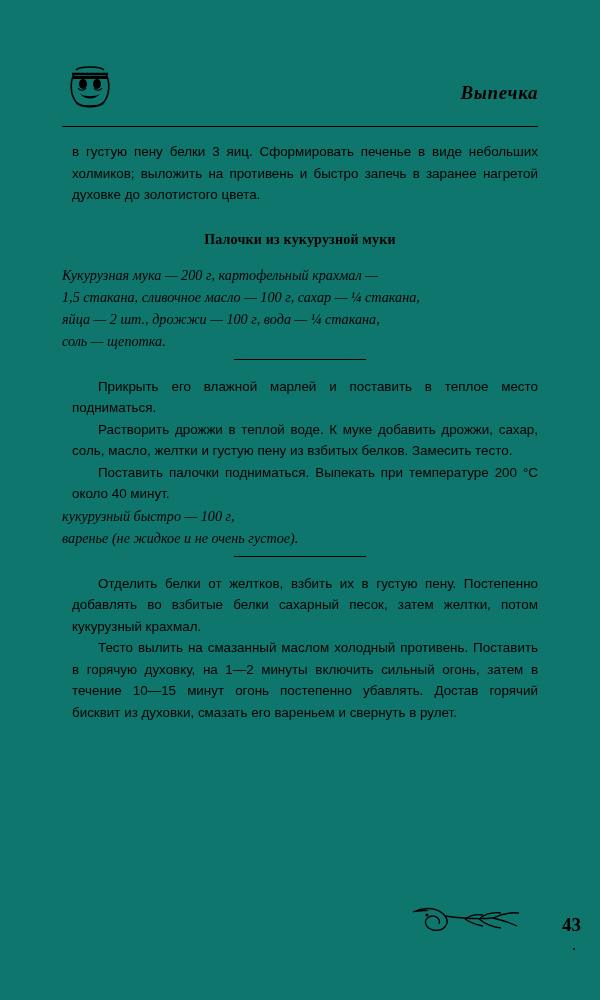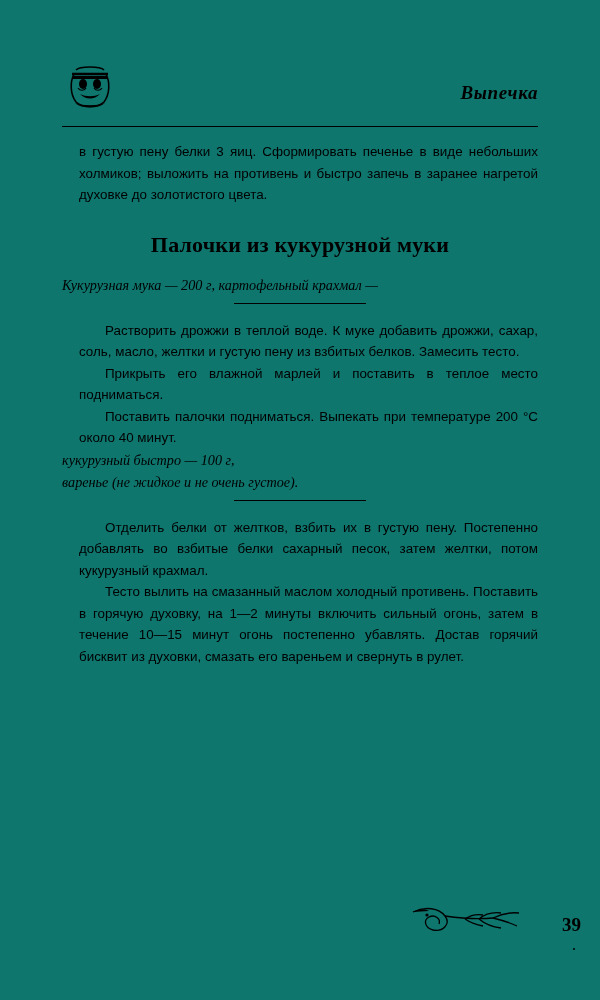--- a/index.html
+++ b/index.html
@@ -59,34 +59,34 @@
     border-top: 1.6px solid #000;
     margin: 0 0 14px 0;
     width: 100%;
   }
 
   
   p.para {
     font-family: "Liberation Sans", sans-serif;
     font-size: 13.4px;
     line-height: 21.5px;
-    margin: 0 0 0 17px;
+    margin: 0 0 0 10px;
     text-align: justify;
     text-justify: inter-word;
     hyphens: manual;
   }
   p.indent {
     text-indent: 26px;
   }
 
   
   h2.recipe-title {
     font-family: "Liberation Serif", serif;
     font-weight: bold;
-    font-size: 22px;
+    font-size: 14px;
     text-align: center;
     margin: 26px 0 16px 0;
     letter-spacing: 0.2px;
   }
 
   
   .ingredients {
     margin: 0 0 6px 0;
     padding: 0;
   }
@@ -167,25 +167,28 @@
       <span class="header-title">Выпечка</span>
     </div>
     <hr class="rule">
 
     <p class="para">в густую пену белки 3 яиц. Сформировать печенье в виде небольших холмиков; выложить на противень и быстро запечь в заранее нагретой духовке до золотистого цвета.</p>
 
     <h2 class="recipe-title">Палочки из кукурузной муки</h2>
 
     <div class="ingredients">
       <div class="ing-line">Кукурузная мука — 200 г, картофельный крахмал —</div>
+      <div class="ing-line">1,5 стакана, сливочное масло — 100 г, сахар — ¼ стакана,</div>
+      <div class="ing-line">яйца — 2 шт., дрожжи — 100 г, вода — ¼ стакана,</div>
+      <div class="ing-line">соль — щепотка.</div>
     </div>
     <hr class="ing-divider">
 
+    <p class="para indent">Прикрыть его влажной марлей и поставить в теплое место подниматься.</p>
     <p class="para indent">Растворить дрожжи в теплой воде. К муке добавить дрожжи, сахар, соль, масло, желтки и густую пену из взбитых белков. Замесить тесто.</p>
-    <p class="para indent">Прикрыть его влажной марлей и поставить в теплое место подниматься.</p>
     <p class="para indent">Поставить палочки подниматься. Выпекать при температуре 200 °С около 40 минут.</p>
 
 
     <div class="ingredients">
       <div class="ing-line">кукурузный быстро — 100 г,</div>
       <div class="ing-line">варенье (не жидкое и не очень густое).</div>
     </div>
     <hr class="ing-divider">
 
     <p class="para indent">Отделить белки от желтков, взбить их в густую пену. Постепенно добавлять во взбитые белки сахарный песок, затем желтки, потом кукурузный крахмал.</p>
@@ -205,17 +208,17 @@
           <path d="M70 15 C76 20 84 23 92 24"></path>
           <path d="M56 15 C62 11 68 10 74 11"></path>
           <path d="M56 15 C62 19 68 21 74 22"></path>
         </g>
         <g fill="#000">
           <circle cx="18" cy="11" r="1.6"></circle>
           <path d="M4 8 C10 5 16 5 20 7 C14 7 9 8 4 8 Z"></path>
         </g>
       </svg>
     </span>
-    <span class="page-number">39</span>
+    <span class="page-number">43</span>
     <span class="footer-dot"></span>
   </div>
 
 </div>
 
 </body></html>

